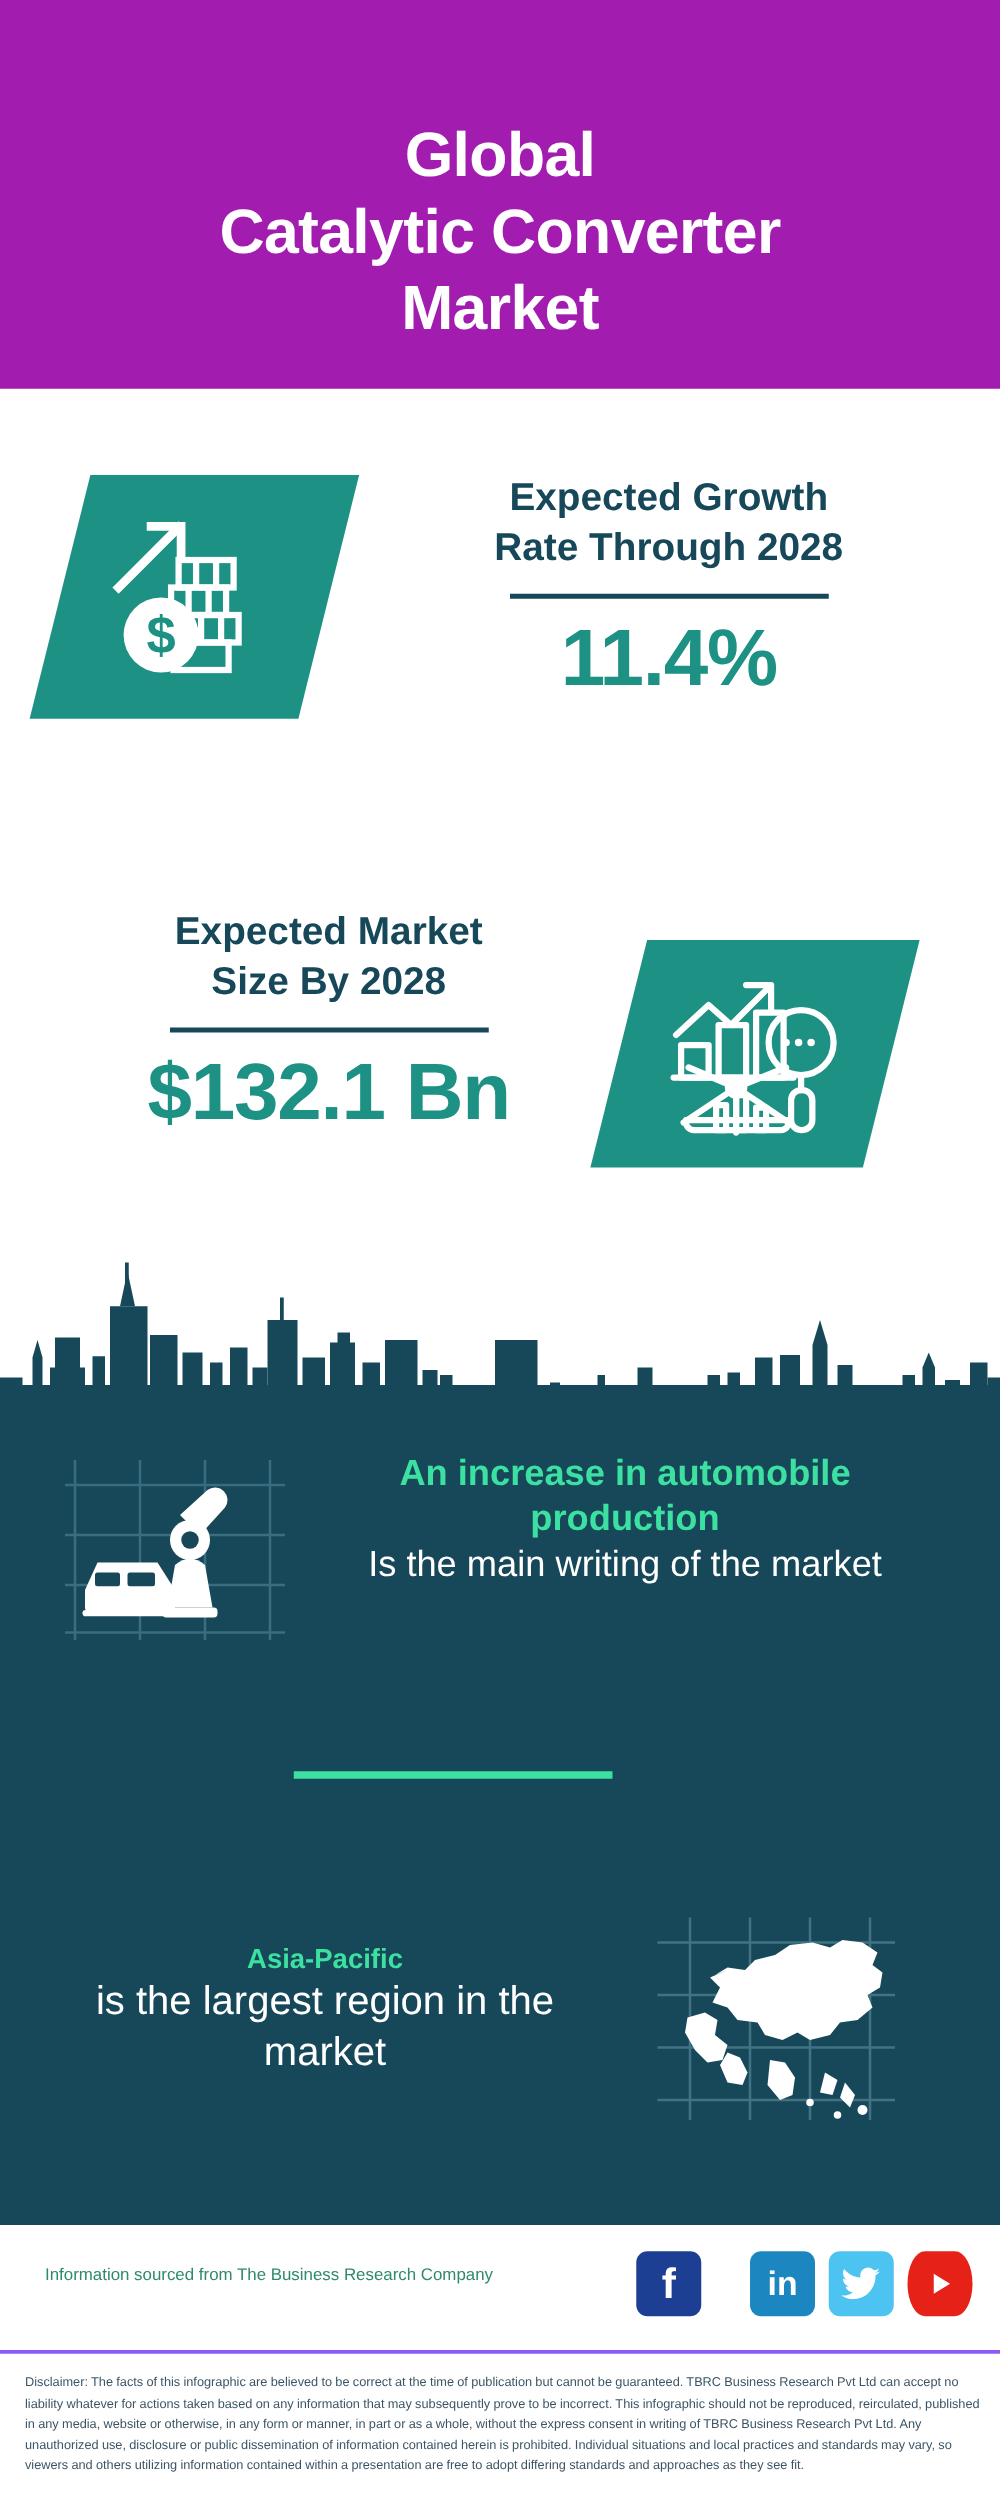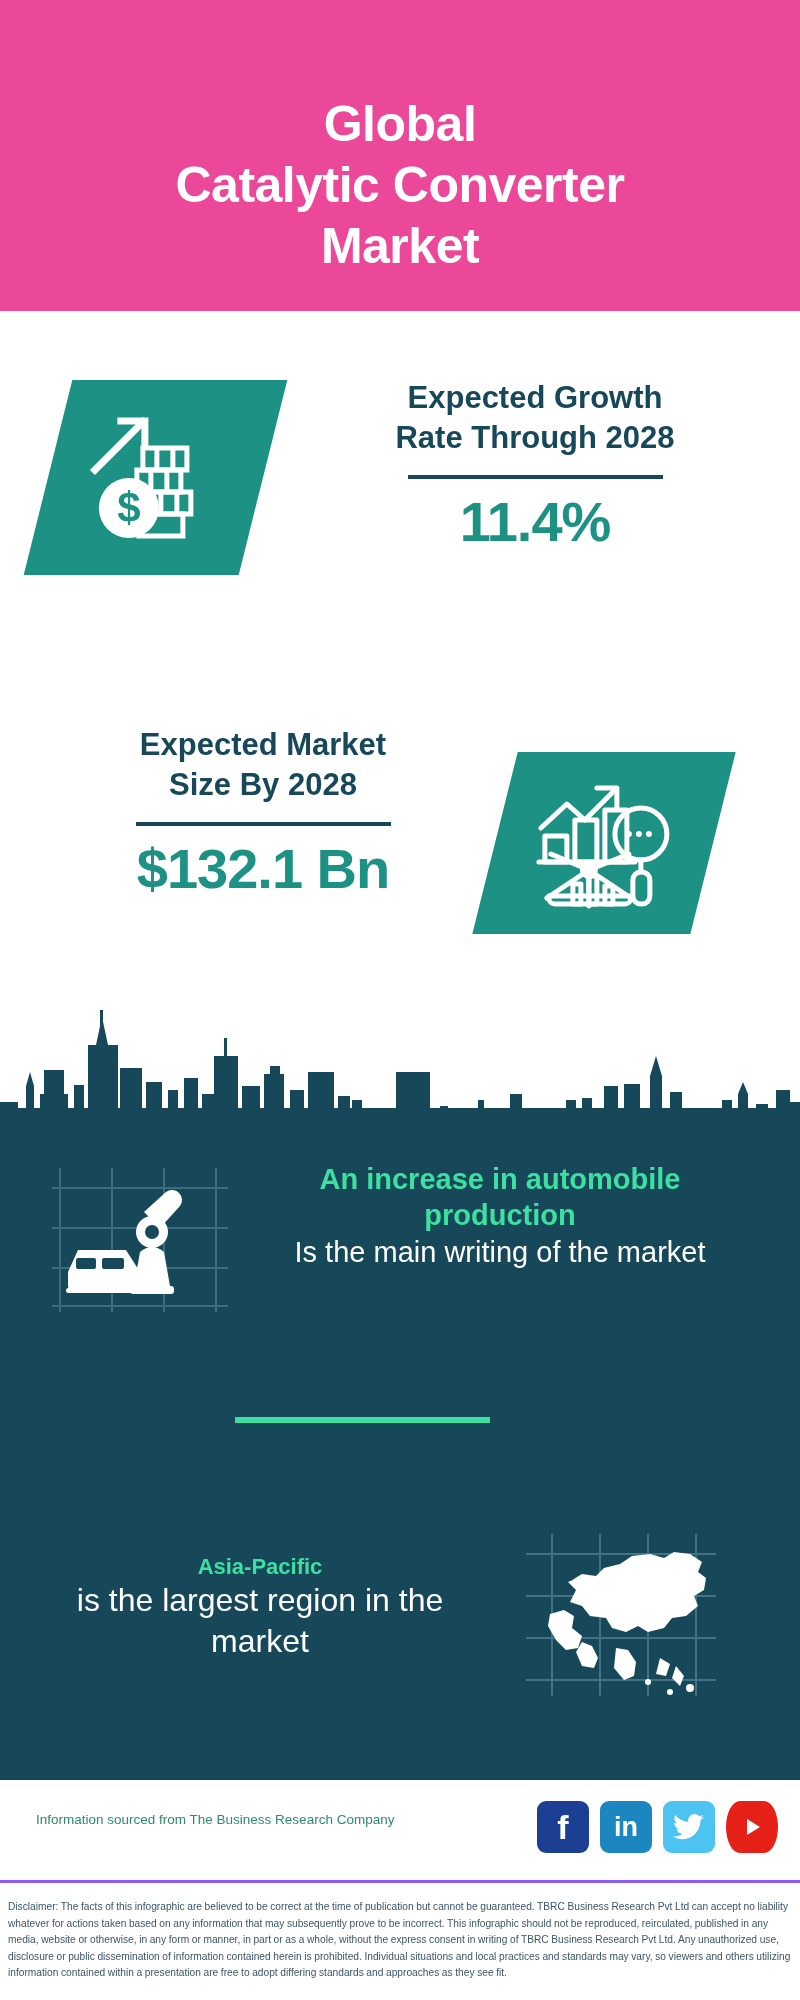--- a/index.html
+++ b/index.html
@@ -14,21 +14,21 @@
     height: 2000px;
     overflow: hidden;
     background: #ffffff;
   }
 
   
   .header {
     position: absolute;
     left: 0; top: 0;
     width: 800px; height: 370px;
-    background: #ec4899;
+    background: #a21caf;
     display: flex;
     align-items: center;
     justify-content: center;
   }
   .header-title {
     color: #ffffff;
     font-size: 50px;
     font-weight: bold;
     line-height: 1.22;
     text-align: center;
@@ -79,21 +79,21 @@
     line-height: 1.28;
   }
   .rule {
     width: 255px;
     height: 4px;
     background: #17485a;
     margin: 18px auto 14px;
   }
   .stat-value {
     color: #1d9184;
-    font-size: 56px;
+    font-size: 64px;
     font-weight: bold;
     line-height: 1.05;
     letter-spacing: -1px;
   }
 
   
   .size-text {
     position: absolute;
     left: 38px; top: 725px;
     width: 450px;
@@ -189,37 +189,37 @@
   }
   .soc {
     width: 52px; height: 52px;
     border-radius: 9px;
     display: flex;
     align-items: center;
     justify-content: center;
     color: #ffffff;
   }
   .soc-fb { background: #1c3f94; }
-  .soc-li { background: #1b86c0; }
+  .soc-li { background: #1b86c0; margin-left: 28px; }
   .soc-tw { background: #4cc3f0; }
   .soc-yt {
     background: #e62117;
     border-radius: 14px / 26px;
   }
   .soc-glyph {
     font-weight: bold;
     line-height: 1;
   }
 
   
   .disclaimer {
     position: absolute;
     left: 0; top: 1889px;
     width: 800px;
-    padding: 10px 8px 0 8px;
+    padding: 10px 8px 0 20px;
     color: #3c5566;
     font-size: 10.2px;
     line-height: 1.62;
     text-align: left;
     word-spacing: -0.2px;
   }
 </style>
 </head>
 <body>
 

